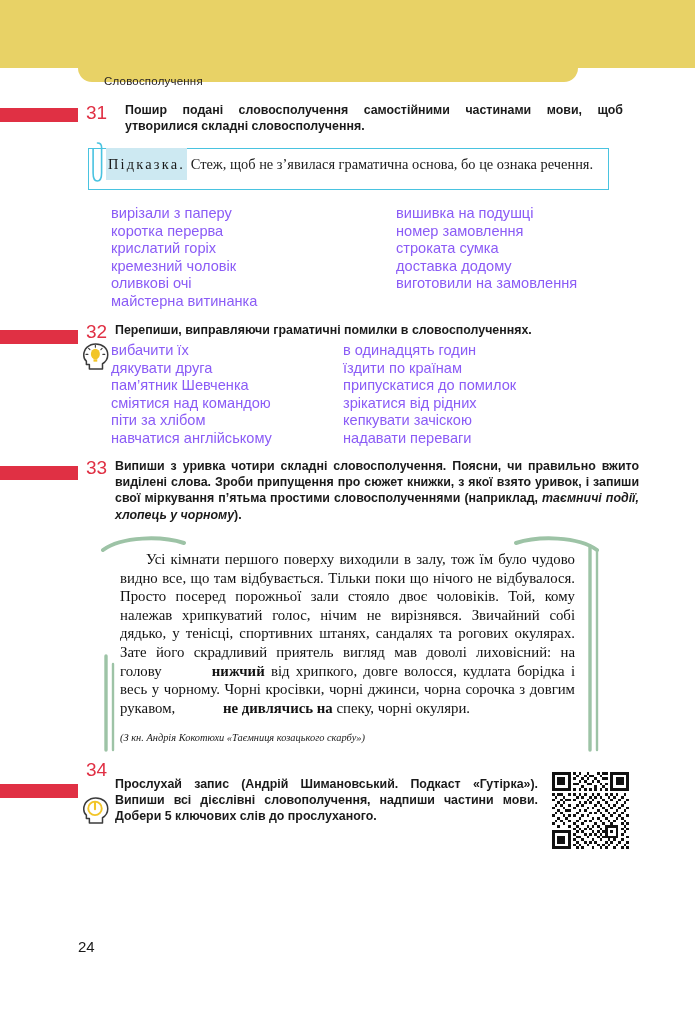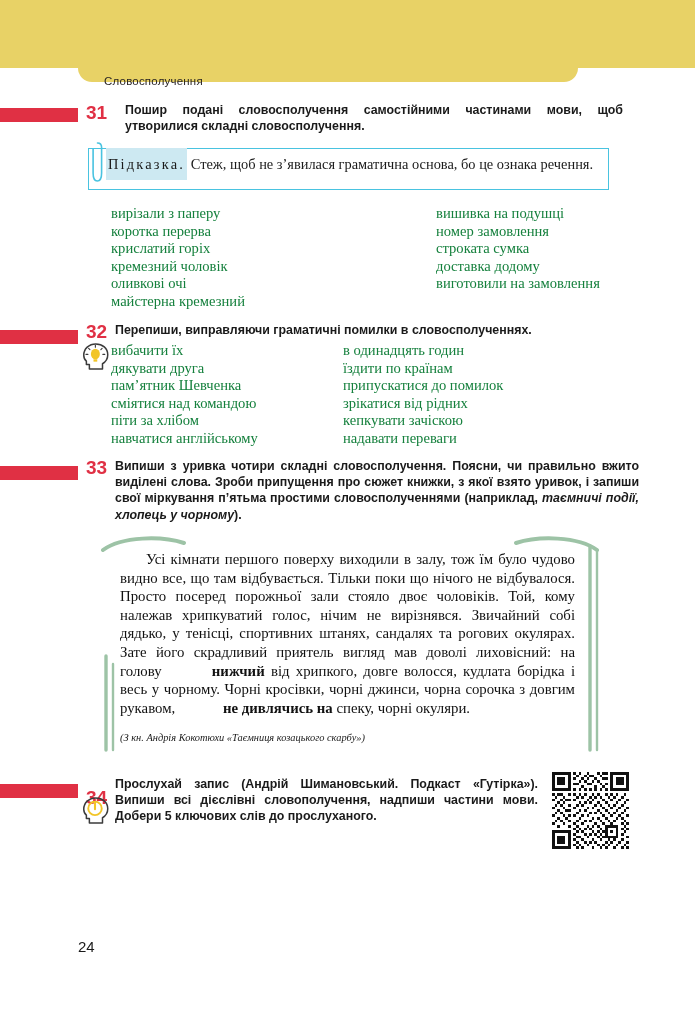--- a/index.html
+++ b/index.html
@@ -50,42 +50,42 @@
   .marker {
     position: absolute;
     left: 0;
     width: 78px;
     height: 14px;
     background: #e03044;
   }
   .exnum {
     position: absolute;
     font-size: 19px;
-    font-weight: bold;
+    font-weight: normal;
     color: #e03044;
     line-height: 1;
   }
 
   
   .task {
     position: absolute;
     font-size: 12.4px;
     font-weight: bold;
     line-height: 16.2px;
     color: #1a1a1a;
     text-align: justify;
   }
   .task i { font-style: italic; }
 
   .wordcol {
     position: absolute;
-    font-family: Liberation Serif, serif;
+    font-family: Liberation Sans, sans-serif;
     font-size: 14.6px;
     line-height: 17.5px;
-    color: #15803d;
+    color: #8b5cf6;
     white-space: nowrap;
   }
 
   
   .hintbox {
     position: absolute;
     left: 88px;
     top: 148px;
     width: 521px;
     height: 42px;
@@ -201,23 +201,23 @@
   <span class="hint-label">Підказка.</span>
   <span>Стеж, щоб не з’явилася граматична основа, бо це ознака речення.</span>
 </div>
 
 <div class="wordcol" style="left:111px; top:205px">
   <div>вирізали з паперу</div>
   <div>коротка перерва</div>
   <div>крислатий горіх</div>
   <div>кремезний чоловік</div>
   <div>оливкові очі</div>
-  <div>майстерна кремезний</div>
+  <div>майстерна витинанка</div>
 </div>
-<div class="wordcol" style="left:436px; top:205px">
+<div class="wordcol" style="left:396px; top:205px">
   <div>вишивка на подушці</div>
   <div>номер замовлення</div>
   <div>строката сумка</div>
   <div>доставка додому</div>
   <div>виготовили на замовлення</div>
 </div>
 
 <div class="marker" style="top:330px"></div>
 <div class="exnum" style="left:86px; top:322px">32</div>
 <div class="task" style="left:115px; top:322px; width:498px">Перепиши, виправляючи граматичні помилки в словосполученнях.</div>
@@ -263,21 +263,21 @@
     <line x1="490" y1="10" x2="490" y2="214" stroke="#9dc3a6" stroke-width="3.4" stroke-linecap="round"></line>
     <line x1="497" y1="14" x2="497" y2="214" stroke="#9dc3a6" stroke-width="2.4" stroke-linecap="round"></line>
     <line x1="6" y1="120" x2="6" y2="214" stroke="#9dc3a6" stroke-width="3.4" stroke-linecap="round"></line>
     <line x1="13" y1="128" x2="13" y2="214" stroke="#9dc3a6" stroke-width="2.4" stroke-linecap="round"></line>
   </svg>
   <div class="quote-text">Усі кімнати першого поверху виходили в залу, тож їм було чудово видно все, що там відбувається. Тільки поки що нічого не відбувалося. Просто посеред порожньої зали стояло двоє чоловіків. Той, кому належав хрипкуватий голос, нічим не вирізнявся. Звичайний собі дядько, у тенісці, спортивних штанях, сандалях та рогових окулярах. Зате його скрадливий приятель вигляд мав доволі лиховісний: на голову <b>нижчий</b> від хрипкого, довге волосся, кудлата борідка і весь у чорному. Чорні кросівки, чорні джинси, чорна сорочка з довгим рукавом, <b>не дивлячись на</b> спеку, чорні окуляри.</div>
   <div class="quote-src">(З кн. Андрія Кокотюхи «Таємниця козацького скарбу»)</div>
 </div>
 
 <div class="marker" style="top:784px"></div>
-<div class="exnum" style="left:86px; top:788px">34</div>
+<div class="exnum" style="left:86px; top:760px">34</div>
 <div class="task" style="left:115px; top:776px; width:423px">Прослухай запис (Андрій Шимановський. Подкаст «Гутірка»). Випиши всі дієслівні словополучення, надпиши частини мови. Добери 5 ключових слів до прослуханого.</div>
 
 <svg class="headicon" style="left:80px; top:796px" viewBox="0 0 40 40">
   <path d="M30 36 L30 29 C35 26 37 21 37 17 C37 8.5 30 2.5 21 2.5 C12 2.5 5 9 5 17.5 C5 21 6 23.5 8.5 25.5 L8.5 30 L12.5 30 L12.5 36 Z" fill="none" stroke="#3b3b3b" stroke-width="2" stroke-linejoin="round"></path>
   <circle cx="20" cy="16.5" r="9" fill="none" stroke="#f2c528" stroke-width="2.6"></circle>
   <line x1="20" y1="8" x2="20" y2="17.5" stroke="#f2c528" stroke-width="2.8" stroke-linecap="round"></line>
 </svg>
 
 <svg class="qr" viewBox="0 0 29 29" shape-rendering="crispEdges">
   <rect width="29" height="29" fill="#ffffff"></rect>

